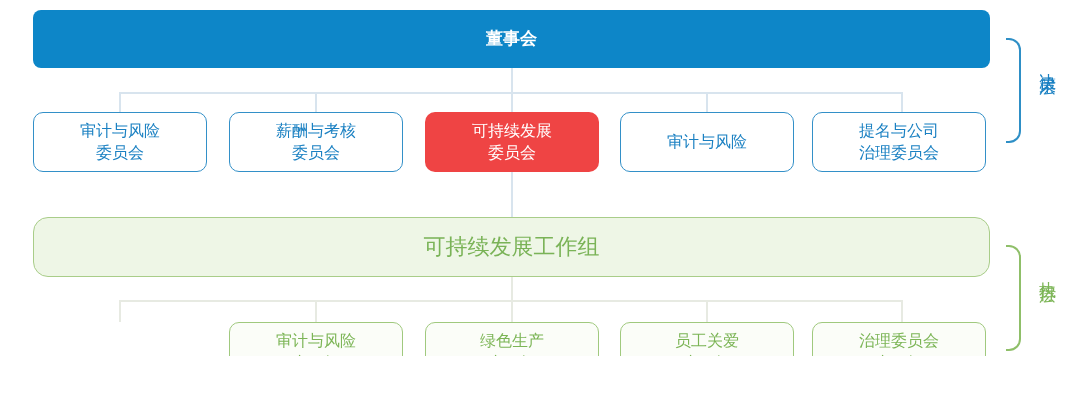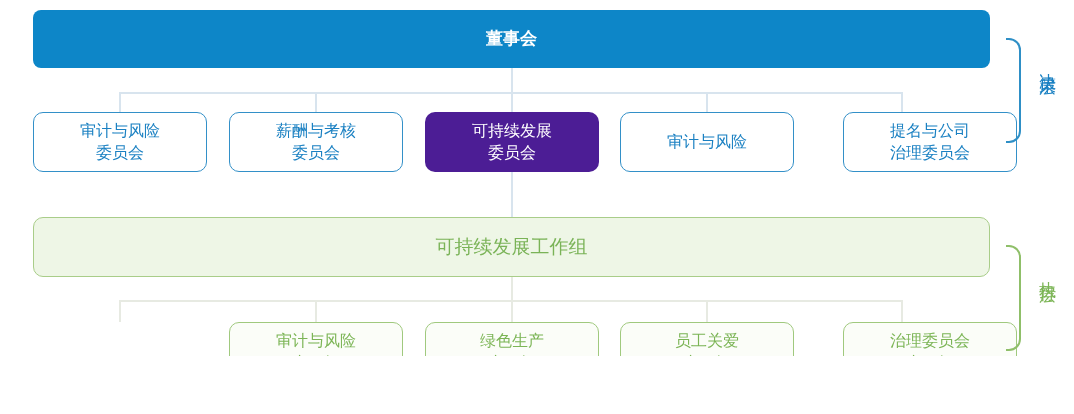--- a/index.html
+++ b/index.html
@@ -27,29 +27,29 @@
     background: #0d86c8; color: #ffffff;
     border-radius: 8px; font-size: 17px; font-weight: bold;
   }
   
   .committee {
     top: 112px; height: 60px; width: 174px;
     background: #ffffff; border: 1.5px solid #3390c8;
     color: #1a80c2; border-radius: 10px; font-size: 16px;
   }
   .committee.highlight {
-    background: #4c1d95; border: none; color: #ffffff;
+    background: #ef4444; border: none; color: #ffffff;
   }
   .c1 { left: 33px; text-align: center; }  .c2 { left: 229px; } .c3 { left: 425px; }
-  .c4 { left: 620px; } .c5 { left: 843px; }
+  .c4 { left: 620px; } .c5 { left: 812px; }
   
   .workgroup {
     left: 33px; top: 217px; width: 957px; height: 60px;
     background: #eef6e6; border: 1.5px solid #a9cd89;
-    color: #7ab357; border-radius: 10px; font-size: 19px;
+    color: #7ab357; border-radius: 15px; font-size: 22px;
   }
   
   .taskgroup {
     top: 322px; height: 60px; width: 174px;
     background: #fbfdf8; border: 1.5px solid #a0c97e;
     color: #7cb556; border-radius: 10px; font-size: 16px;
   }
   
   .line { position: absolute; }
   .blue-line  { background: #d8e4ee; }

